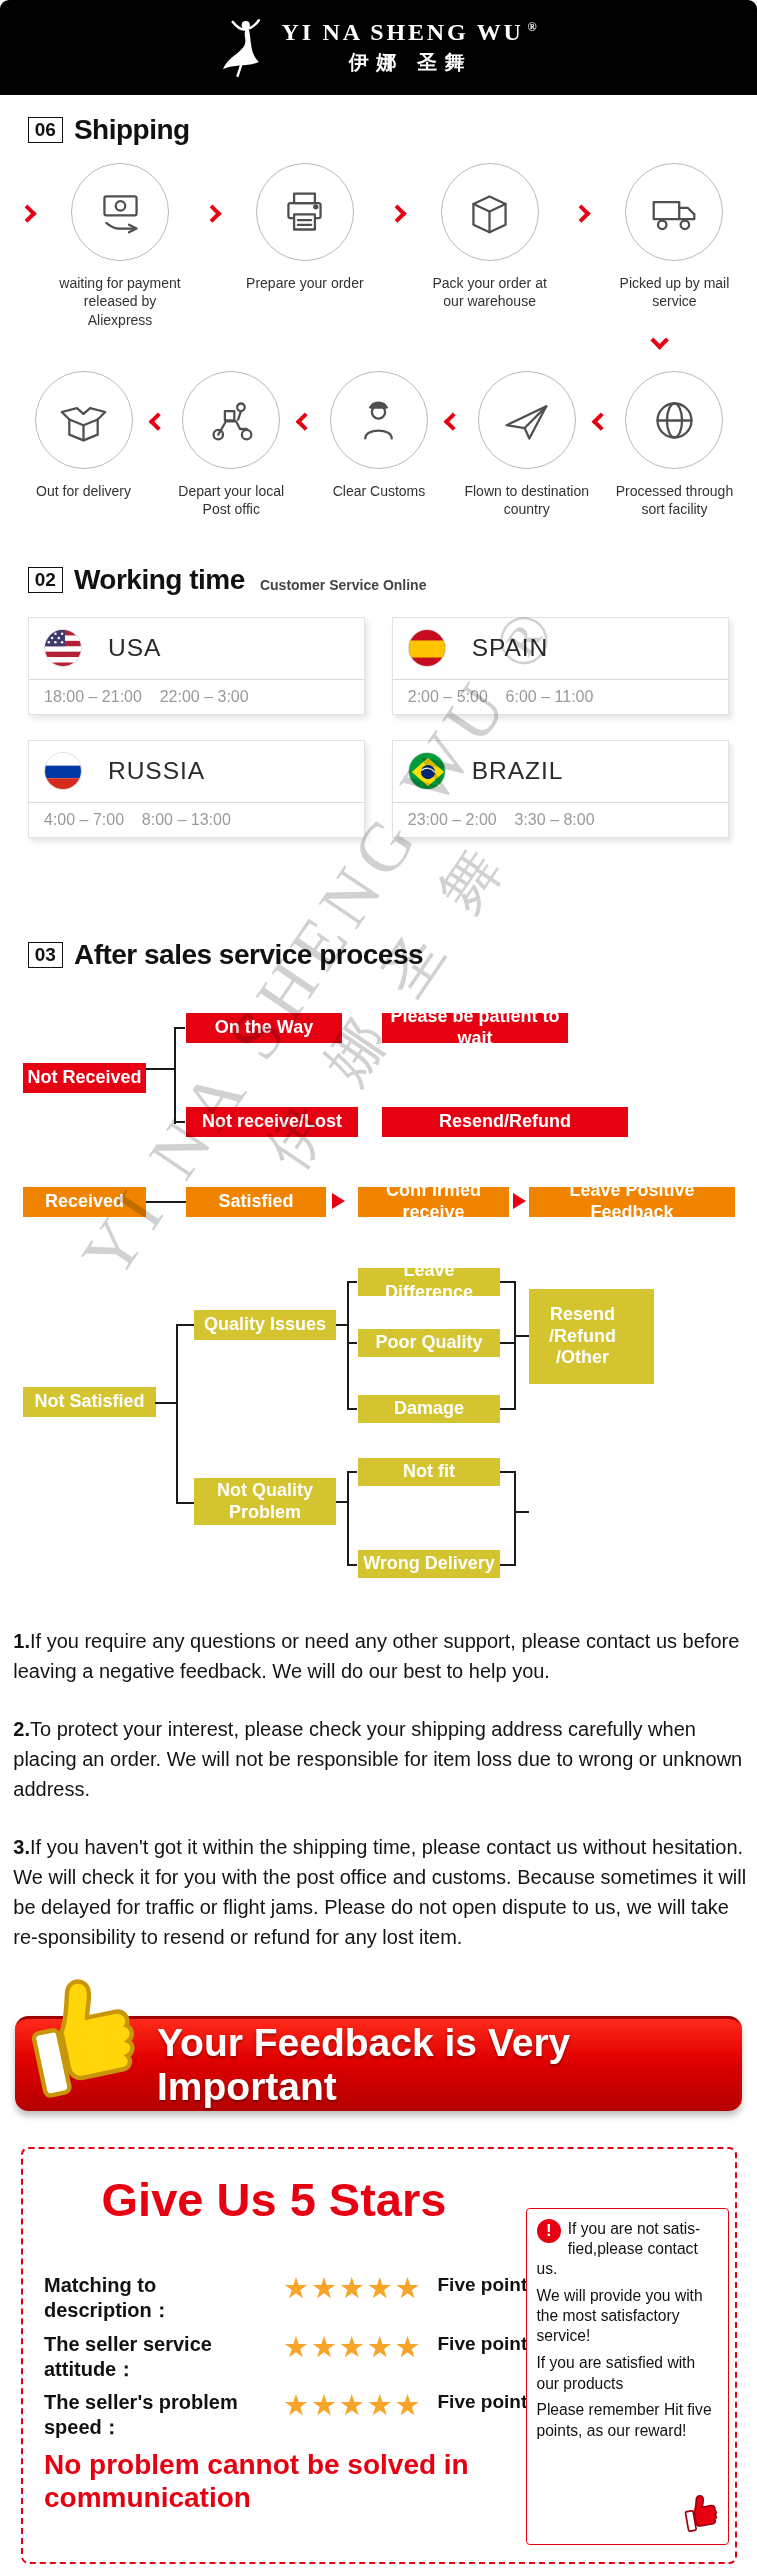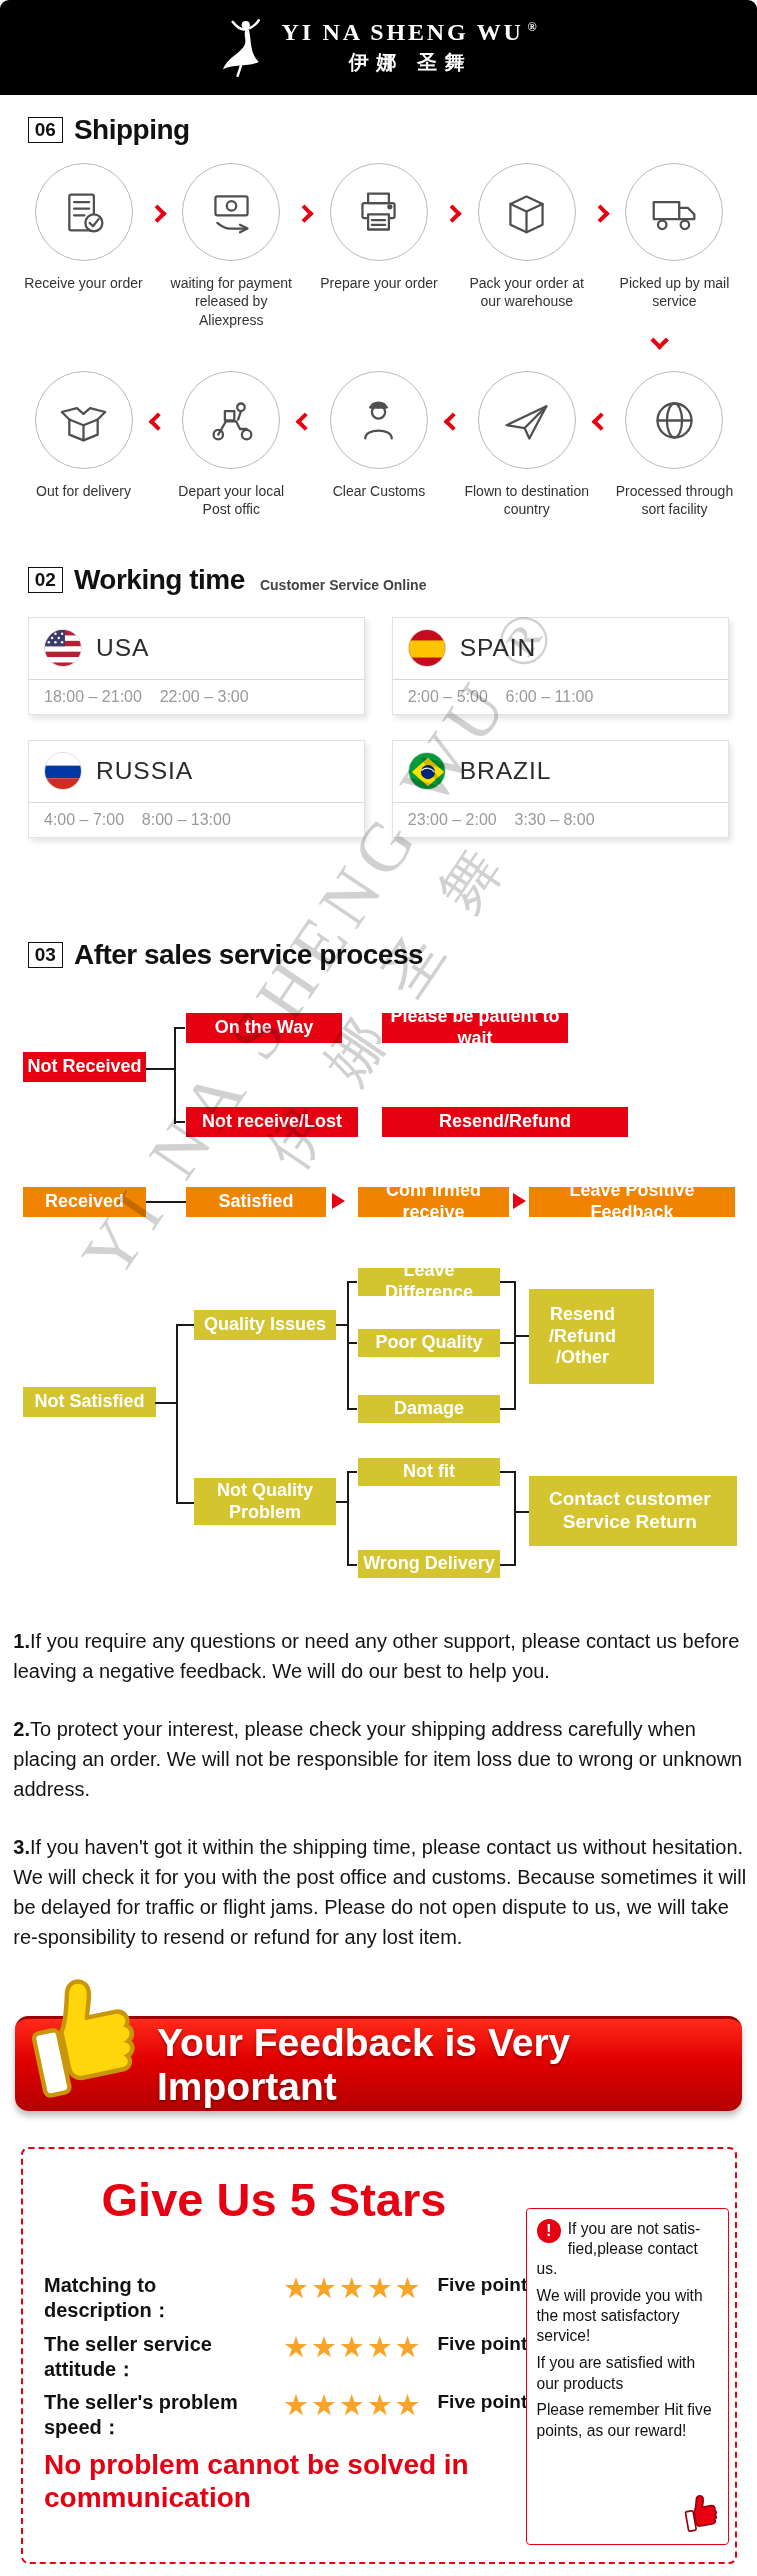--- a/index.html
+++ b/index.html
@@ -41,21 +41,21 @@
   .chev-l { transform:rotate(135deg); }
   .chev-d { transform:rotate(45deg); }
   .down-arrow { position:absolute; left:653px; top:333px; z-index:2; }
   .down-arrow .chev { margin-top:0; }
 
   
   .cards { position:absolute; left:28px; top:617px; width:701px; display:grid;
            grid-template-columns:1fr 1fr; gap:24.6px 26.5px; z-index:2; }
   .card { position:relative; height:98px; background:#fff; border:0.9px solid #e2e2e2;
           box-shadow:2.8px 3.8px 5.7px rgba(0,0,0,.10); }
-  .card-top { display:flex; align-items:center; gap:14px; padding:11.4px 0 0 15px; }
+  .card-top { display:flex; align-items:center; gap:26px; padding:11.4px 0 0 15px; }
   .flag { width:38px; height:38px; border-radius:50%; overflow:hidden; border:0.9px solid #ddd; flex:none; }
   .country { font-size:24.6px; color:#2b2b2b; letter-spacing:0.9px; }
   .card-divider { position:absolute; left:0; right:0; top:61px; height:0.9px; background:#d9d9d9; }
   .card-times { position:absolute; left:15px; top:70px; font-size:16px; color:#9a9a9a; }
 
   
   .flow { position:absolute; left:0; top:1005px; width:757px; height:606px; z-index:2; }
   .fc-box { position:absolute; display:flex; align-items:center; justify-content:center;
             color:#fff; font-weight:bold; font-size:18px; text-align:center; white-space:pre-line; line-height:1.2; }
   .fc-red { background:#e60012; }
@@ -124,33 +124,20 @@
     <div class="wm1">YI NA SHENG WU ®</div>
     <div class="wm2">伊娜圣舞</div>
   </div>
 
   <div class="sec-head" style="top:114px">
     <span class="sec-num">06</span>
     <span class="sec-label">Shipping</span>
   </div>
 
   <div class="ship-row" style="top:163px">
-    <div class="ship-step">
-      <div class="ship-circle">
-        <svg width="51" height="51" viewBox="0 0 54 54">
-            <rect x="12" y="8" width="26" height="38" rx="2"></rect>
-            <line x1="17" y1="16" x2="33" y2="16"></line>
-            <line x1="17" y1="23" x2="33" y2="23"></line>
-            <line x1="17" y1="30" x2="28" y2="30"></line>
-            <circle cx="38" cy="38" r="9" fill="#fff"></circle>
-            <path d="M33.5 38 l3.5 3.5 L43 34"></path>
-          </svg>
-      </div>
-      <div class="ship-label">Receive your order</div>
-    </div>
     <span class="chev chev-r"></span>
     <div class="ship-step">
       <div class="ship-circle">
         <svg width="51" height="51" viewBox="0 0 54 54">
             <rect x="10" y="10" width="34" height="20" rx="2"></rect>
             <circle cx="27" cy="20" r="5"></circle>
             <path d="M12 38 q8 7 16 6 h14"></path>
             <path d="M36 40 l8 4 l-8 4"></path>
           </svg>
       </div>
@@ -338,21 +325,21 @@
 
   <div class="sec-head" style="top:939px">
     <span class="sec-num">03</span>
     <span class="sec-label">After sales service process</span>
   </div>
 
   <div class="flow">
 
     <div class="fc-box fc-red" style="left:186px;top:7.6px;width:156px;height:30px">On the Way</div>
     <div class="fc-box fc-red" style="left:382px;top:7.6px;width:186px;height:30px">Please be patient to wait</div>
-    <div class="fc-box fc-red" style="left:23px;top:47px;width:123px;height:30px">Not Received</div>
+    <div class="fc-box fc-red" style="left:23px;top:58px;width:123px;height:30px">Not Received</div>
     <div class="fc-box fc-red" style="left:186px;top:102px;width:172px;height:30px">Not receive/Lost</div>
     <div class="fc-box fc-red" style="left:382px;top:102px;width:246px;height:30px">Resend/Refund</div>
     <i class="fc-line" style="left:146px;top:63px;width:28px;height:1.9px"></i>
     <i class="fc-line" style="left:174px;top:22px;width:1.9px;height:97px"></i>
     <i class="fc-line" style="left:174px;top:22px;width:11.4px;height:1.9px"></i>
     <i class="fc-line" style="left:174px;top:116px;width:11.4px;height:1.9px"></i>
 
     <div class="fc-box fc-orange" style="left:23px;top:182px;width:123px;height:30px">Received</div>
     <div class="fc-box fc-orange" style="left:186px;top:182px;width:140px;height:30px">Satisfied</div>
     <div class="fc-box fc-orange" style="left:358px;top:182px;width:151px;height:30px">Conf irmed receive</div>
@@ -365,22 +352,20 @@
     <div class="fc-box fc-yellow" style="left:194px;top:305px;width:142px;height:30px">Quality Issues</div>
     <div class="fc-box fc-yellow" style="left:358px;top:324px;width:142px;height:28px">Poor Quality</div>
     <div class="fc-box fc-yellow fc-left" style="left:529px;top:284px;width:125px;height:95px">Resend
 /Refund
 /Other</div>
     <div class="fc-box fc-yellow" style="left:358px;top:390px;width:142px;height:28px">Damage</div>
     <div class="fc-box fc-yellow" style="left:23px;top:382px;width:133px;height:30px">Not Satisfied</div>
     <div class="fc-box fc-yellow" style="left:358px;top:453px;width:142px;height:28px">Not fit</div>
     <div class="fc-box fc-yellow" style="left:194px;top:473px;width:142px;height:47px">Not Quality
 Problem</div>
-    <div class="fc-box fc-yellow fc-left" style="left:529px;top:471px;width:208px;height:70px;font-size:19px">Contact customer
-Service Return</div>
     <div class="fc-box fc-yellow" style="left:358px;top:545px;width:142px;height:28px">Wrong Delivery</div>
 
     <i class="fc-line" style="left:155px;top:397px;width:23px;height:1.9px"></i>
     <i class="fc-line" style="left:176px;top:319px;width:1.9px;height:180px"></i>
     <i class="fc-line" style="left:176px;top:319px;width:18px;height:1.9px"></i>
     <i class="fc-line" style="left:176px;top:497px;width:18px;height:1.9px"></i>
     <i class="fc-line" style="left:336px;top:319px;width:13.3px;height:1.9px"></i>
     <i class="fc-line" style="left:347px;top:276px;width:1.9px;height:129px"></i>
     <i class="fc-line" style="left:347px;top:276px;width:10.4px;height:1.9px"></i>
     <i class="fc-line" style="left:347px;top:337px;width:10.4px;height:1.9px"></i>

